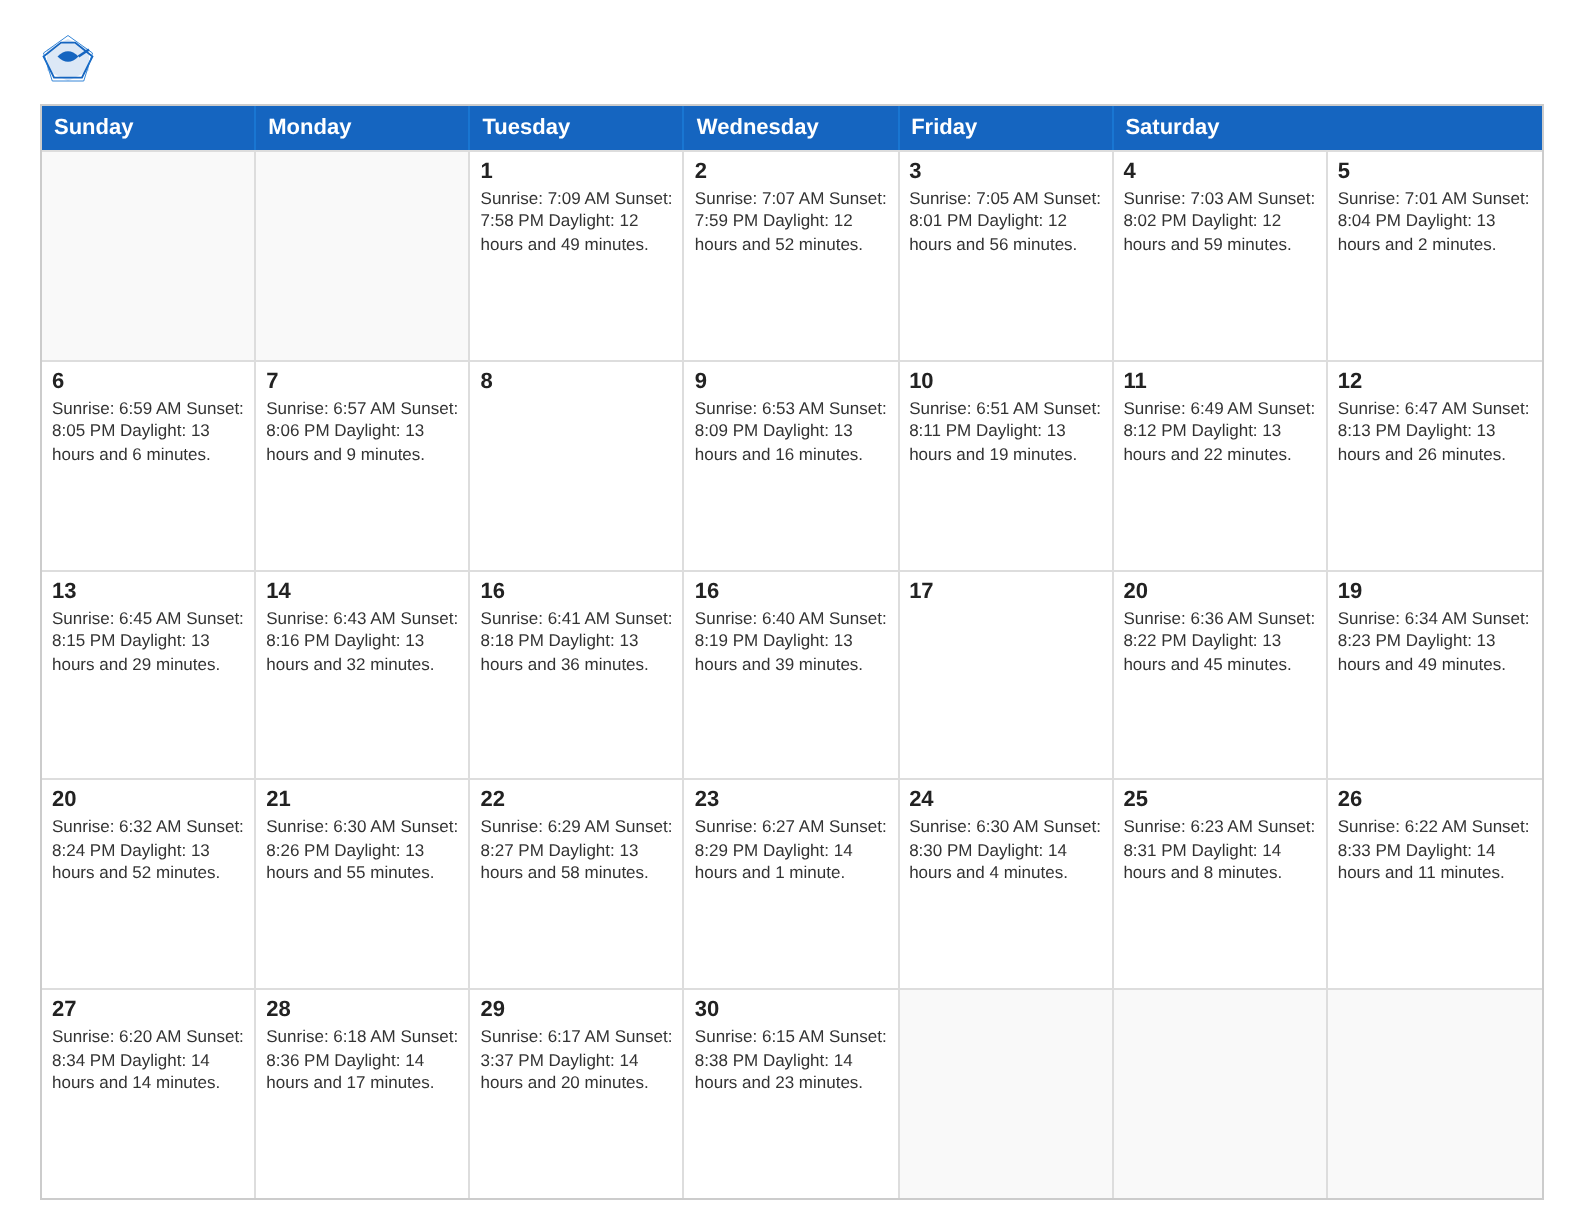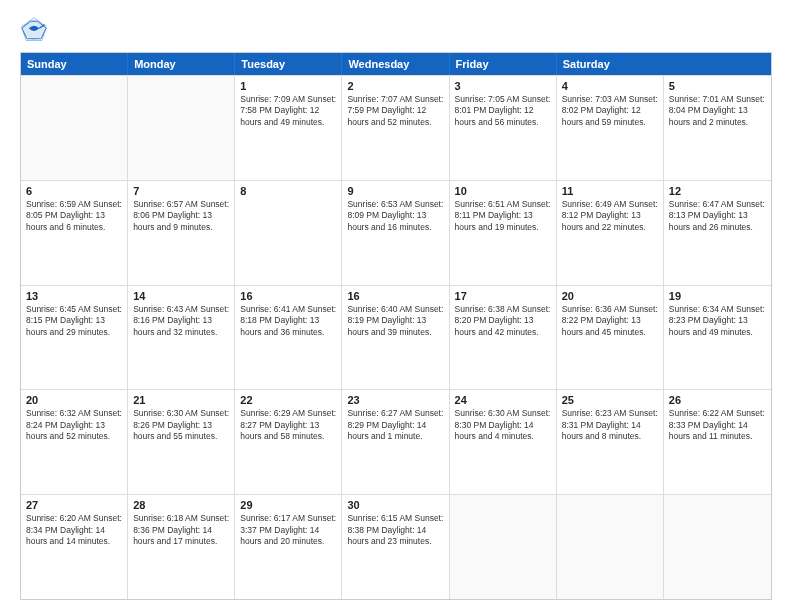--- a/index.html
+++ b/index.html
@@ -235,23 +235,20 @@
 Daylight: 13 hours and 36 minutes.</div>
           </div>
           <div class="cal-cell">
             <div class="day-num">16</div>
             <div class="day-info">Sunrise: 6:40 AM
 Sunset: 8:19 PM
 Daylight: 13 hours and 39 minutes.</div>
           </div>
           <div class="cal-cell">
             <div class="day-num">17</div>
-            <div class="day-info">Sunrise: 6:38 AM
-Sunset: 8:20 PM
-Daylight: 13 hours and 42 minutes.</div>
           </div>
           <div class="cal-cell">
             <div class="day-num">20</div>
             <div class="day-info">Sunrise: 6:36 AM
 Sunset: 8:22 PM
 Daylight: 13 hours and 45 minutes.</div>
           </div>
           <div class="cal-cell">
             <div class="day-num">19</div>
             <div class="day-info">Sunrise: 6:34 AM

